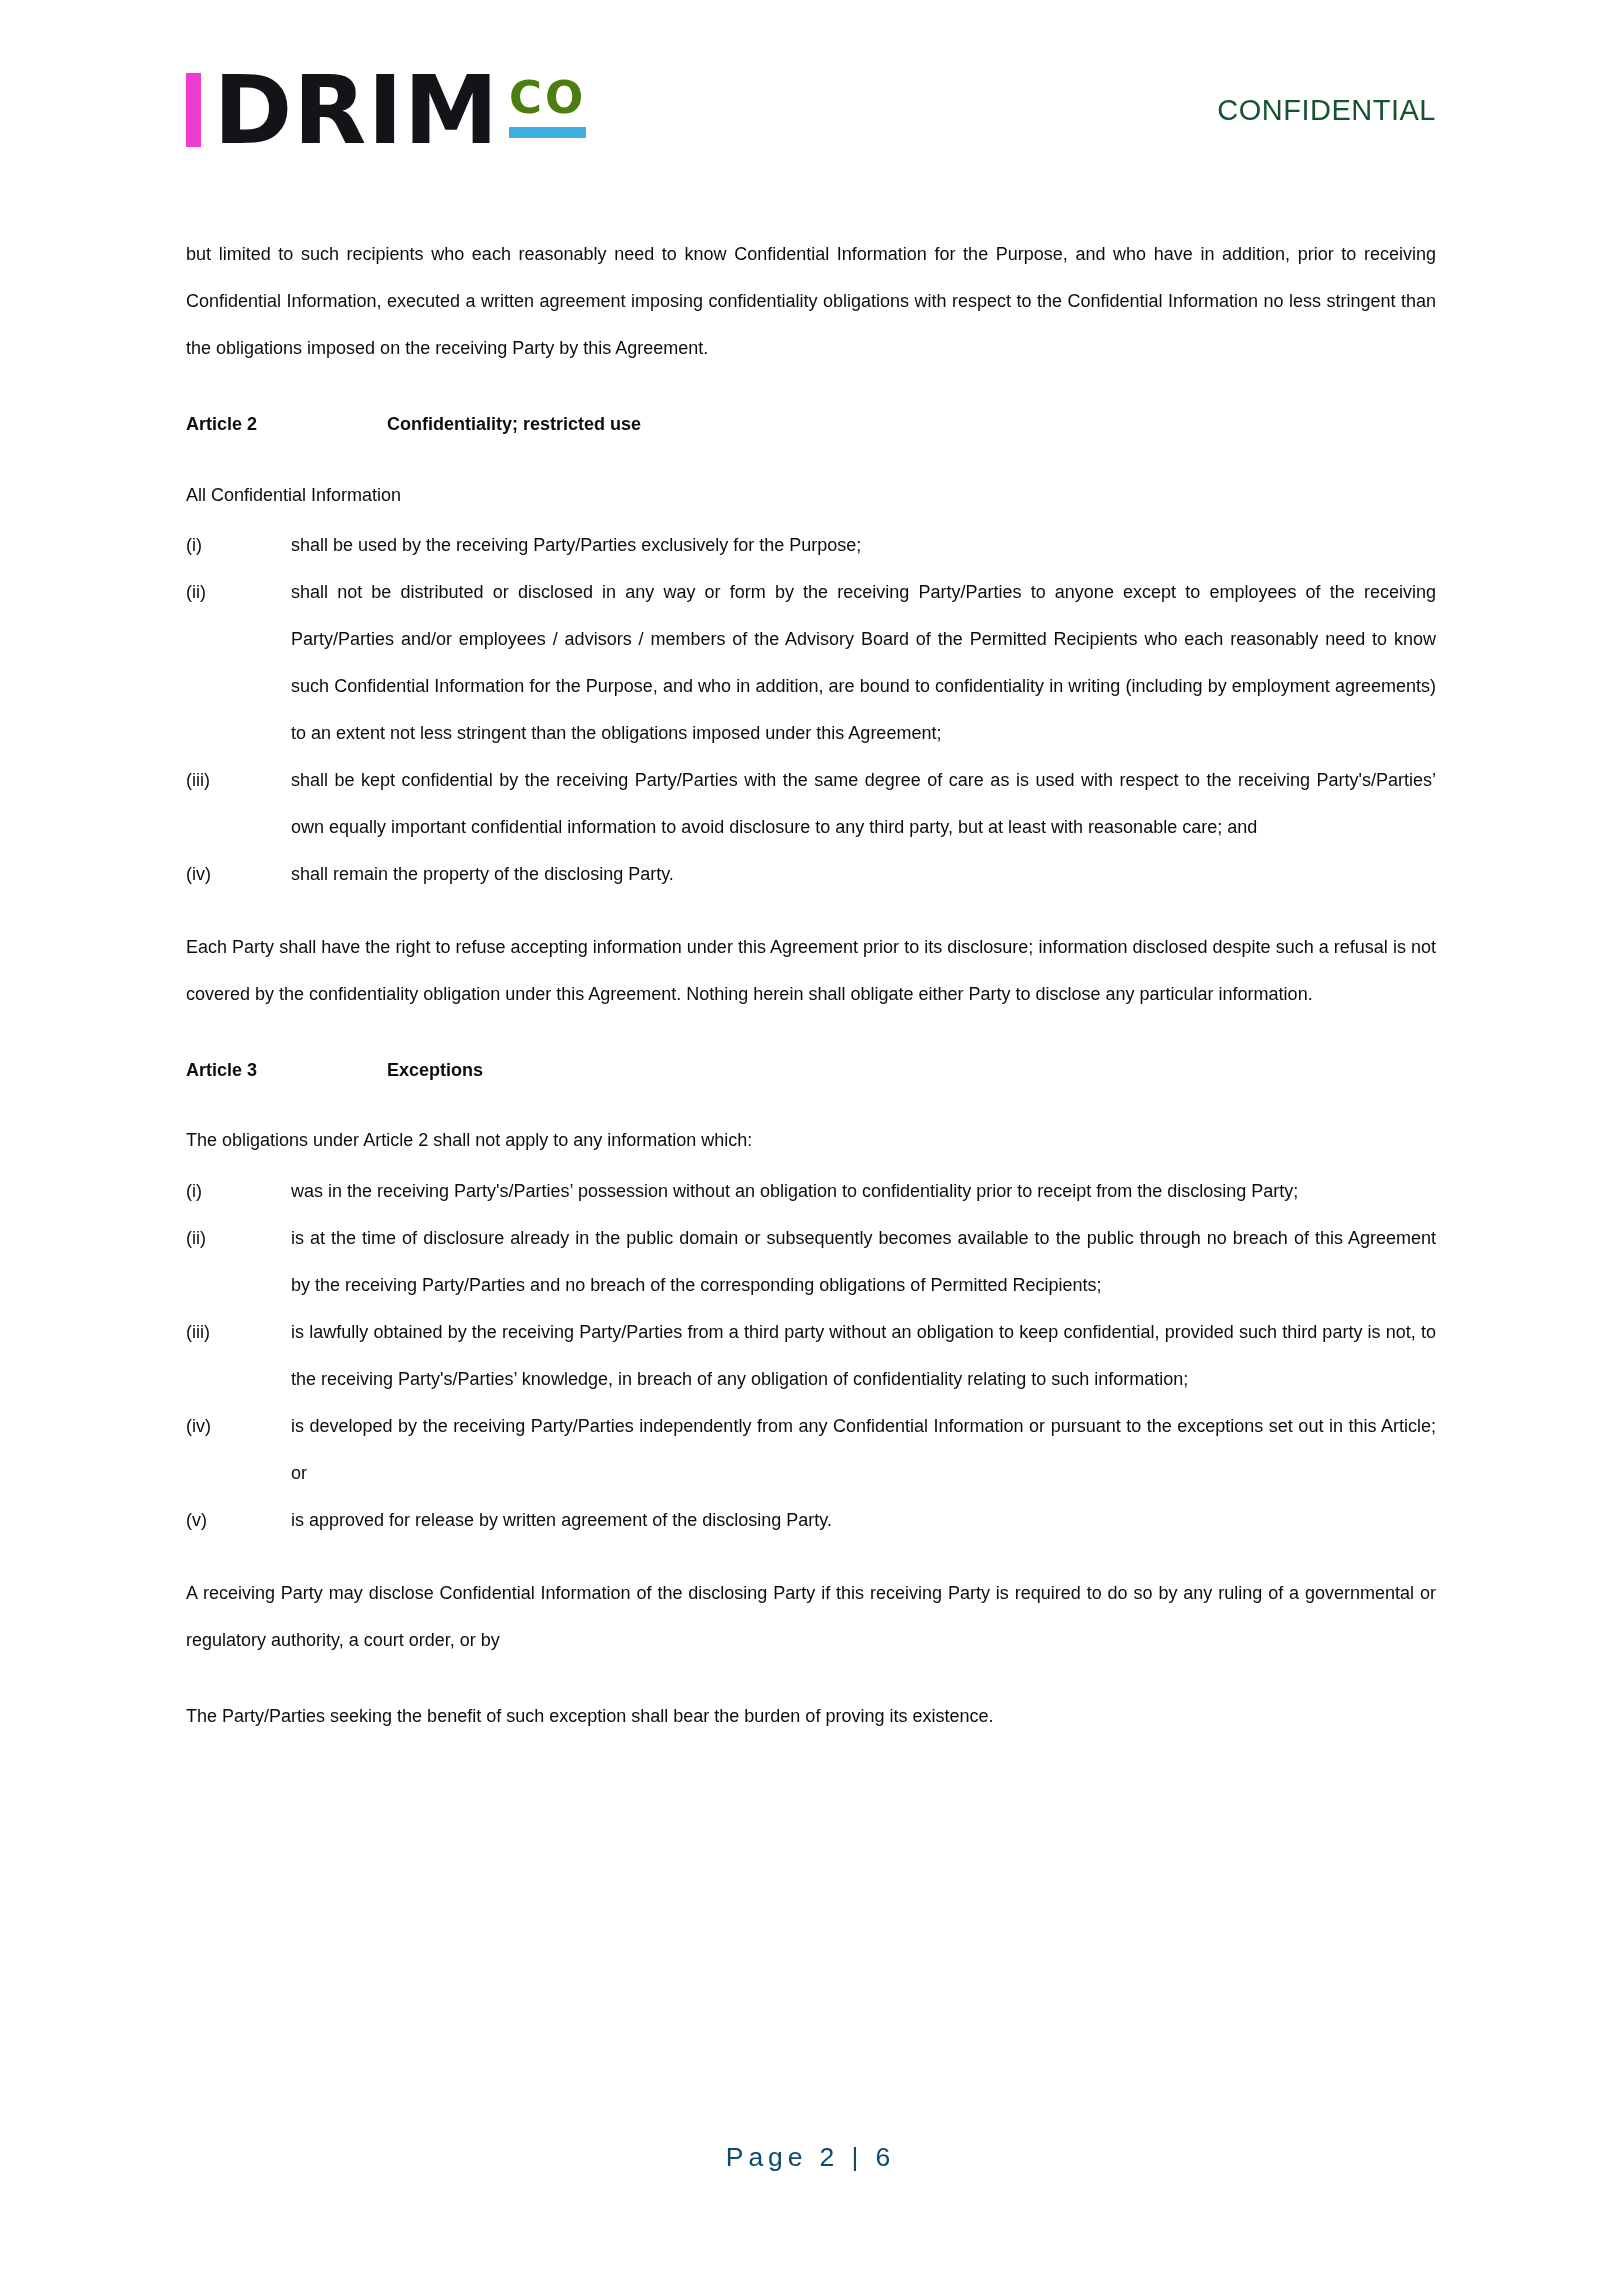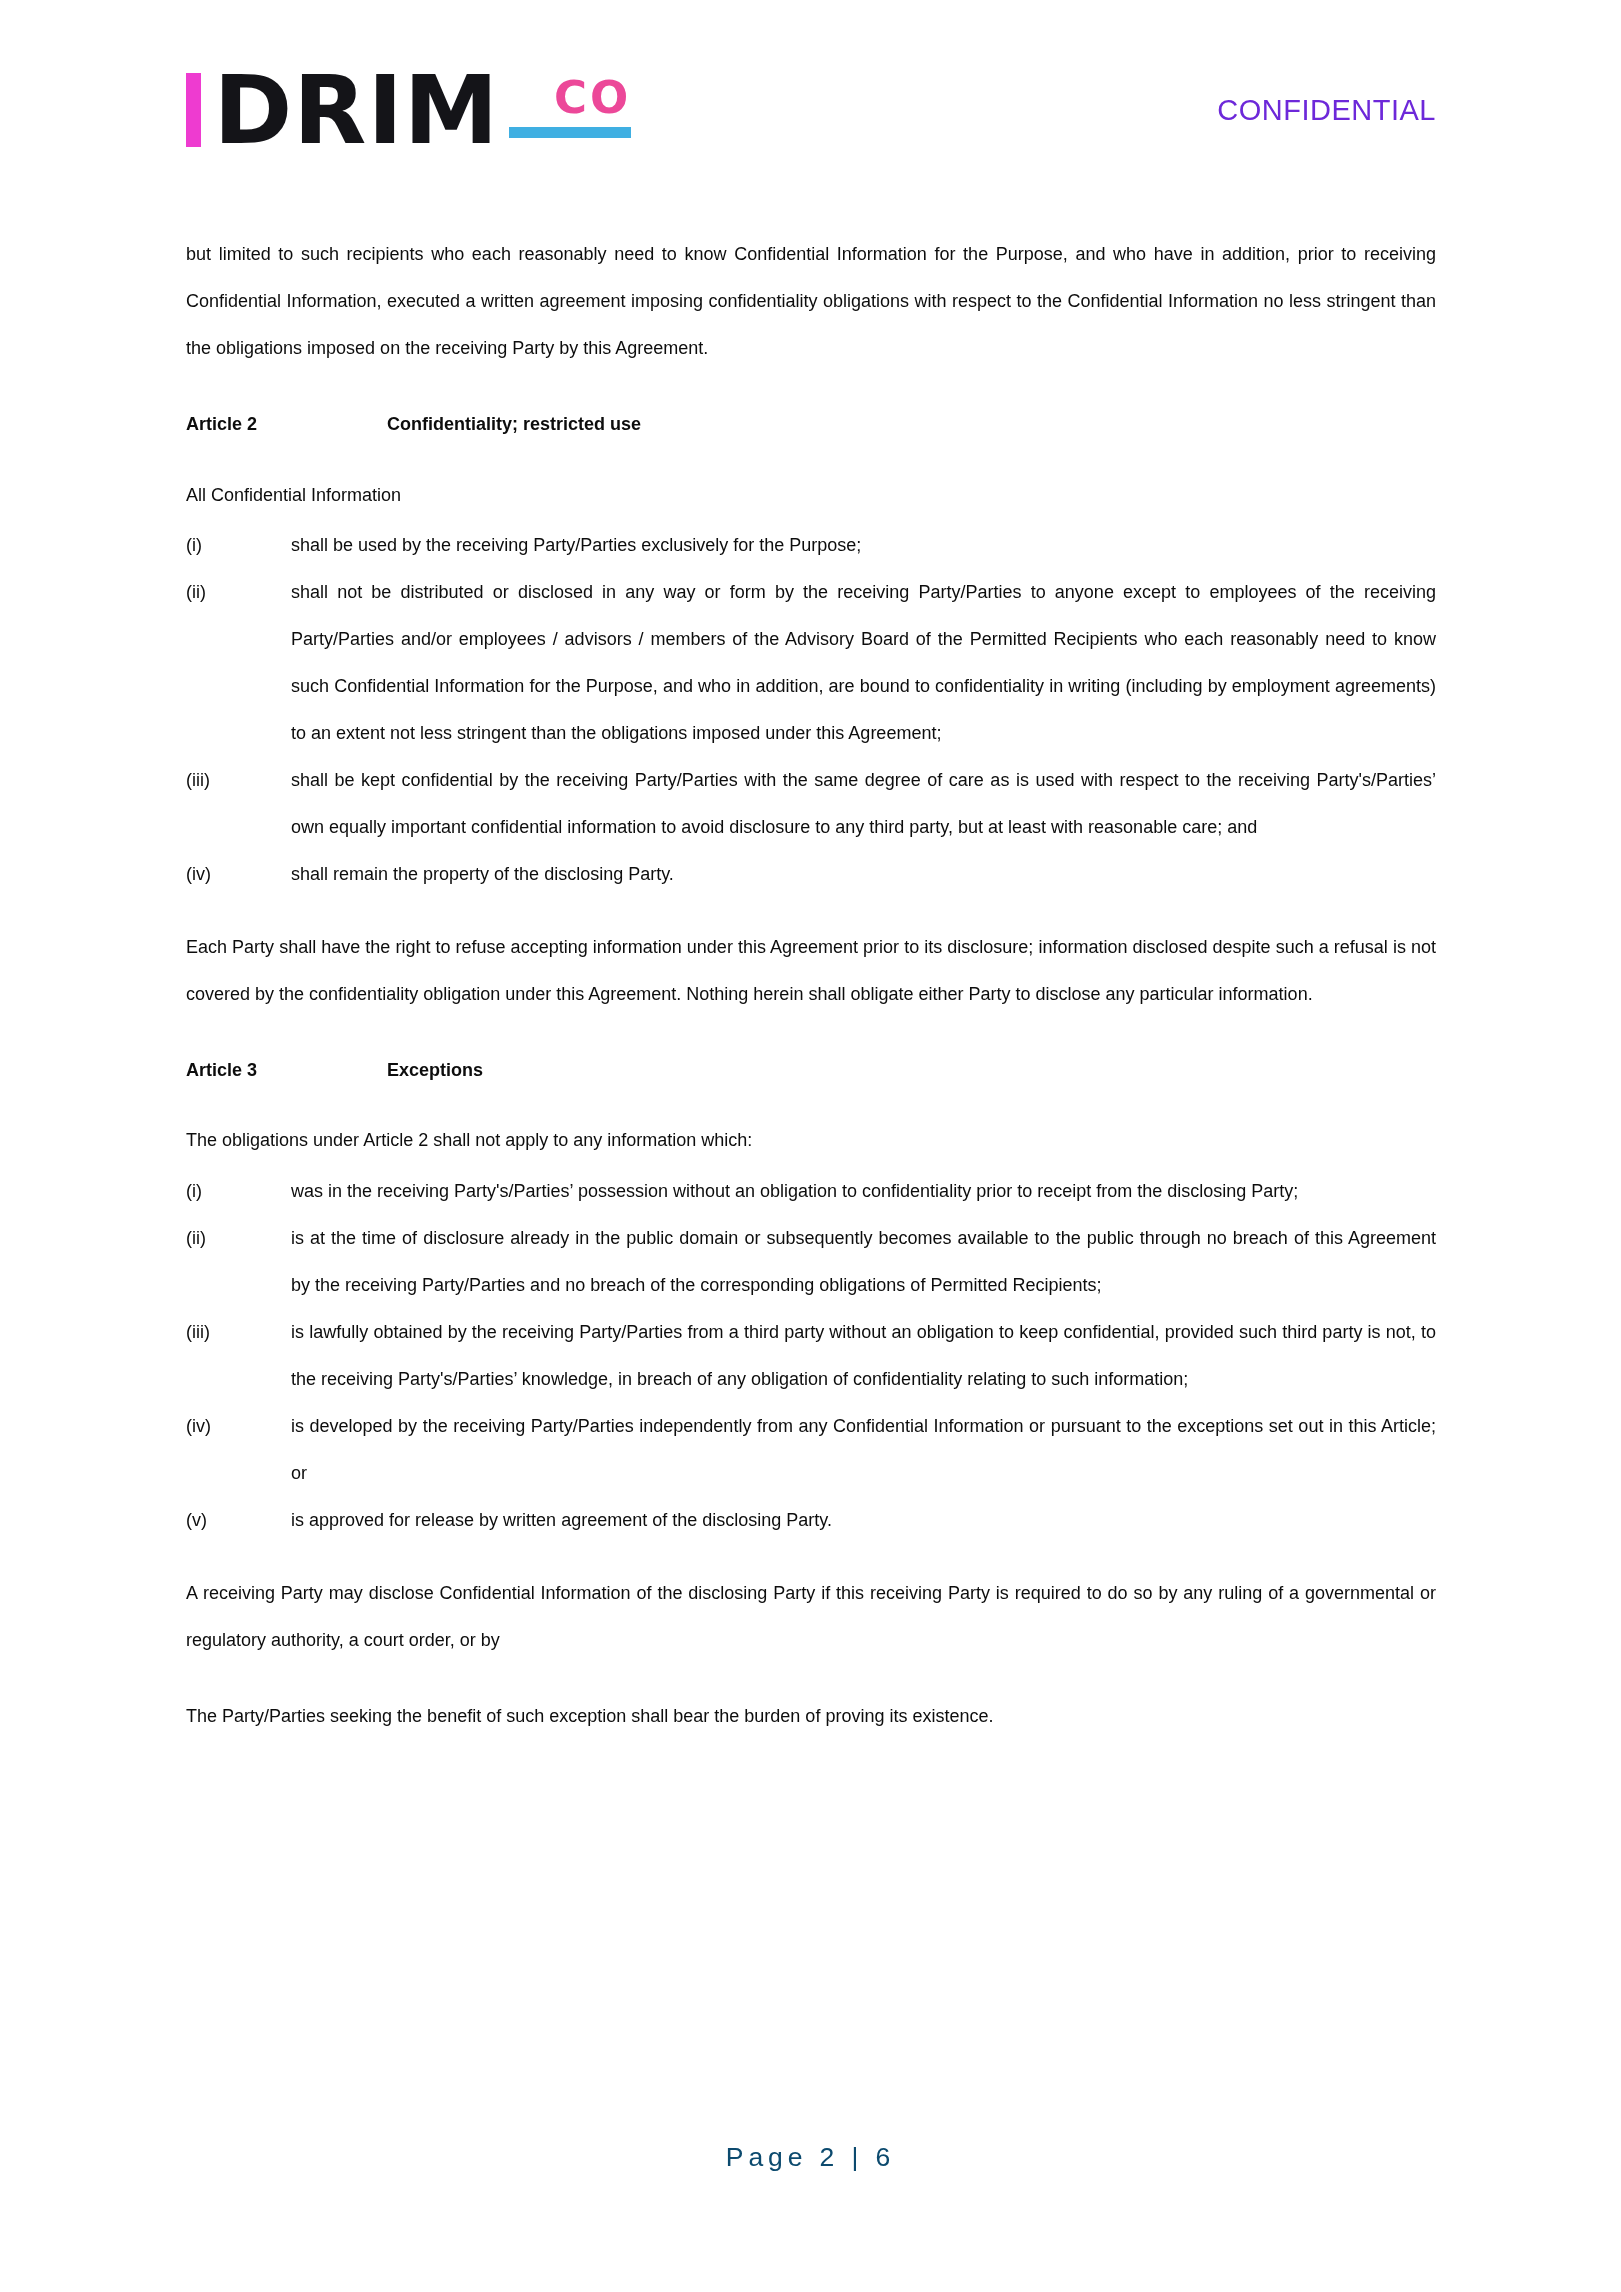--- a/index.html
+++ b/index.html
@@ -44,30 +44,29 @@
     letter-spacing: 1px;
     color: #141418;
   }
   .logo-co { display: flex; flex-direction: column; margin-left: 9.8px; padding-top: 3.9px; }
   .logo-co-text {
     font-family: "DejaVu Sans", sans-serif;
     font-weight: bold;
     font-size: 45px;
     line-height: 45px;
     letter-spacing: 2.9px;
-    color: #ec4899;
-    margin-left: 45px;
+    color: #4d7c0f;
   }
   .logo-underline { height: 10.8px; background: #3fafe2; margin-top: 6.9px; width: 100%; }
   .confidential {
     font-size: 29px;
     line-height: 35px;
     padding-top: 21.6px;
     letter-spacing: 0.5px;
-    color: #6d28d9;
+    color: #14532d;
   }
 
   
   .doc { font-size: 18px; line-height: 47px; }
   .doc p { margin: 0 0 29px 0; text-align: justify; }
   .heading {
     display: flex;
     font-weight: bold;
     margin: 3.9px 0 23.5px 0;
   }

